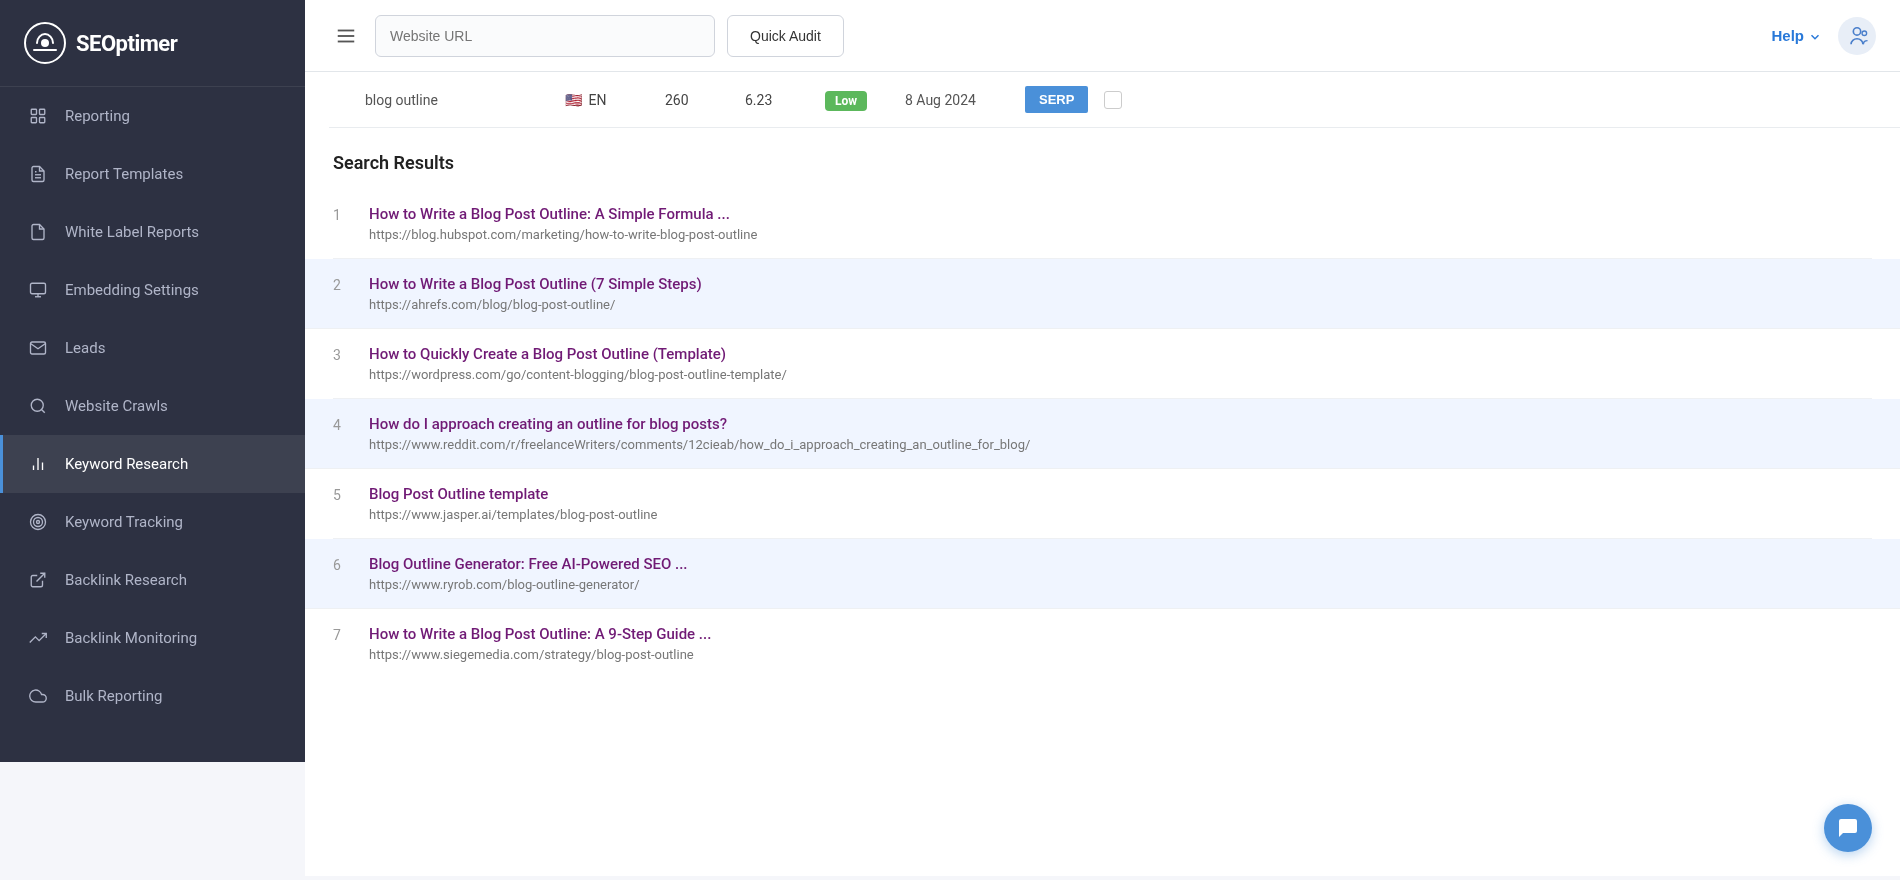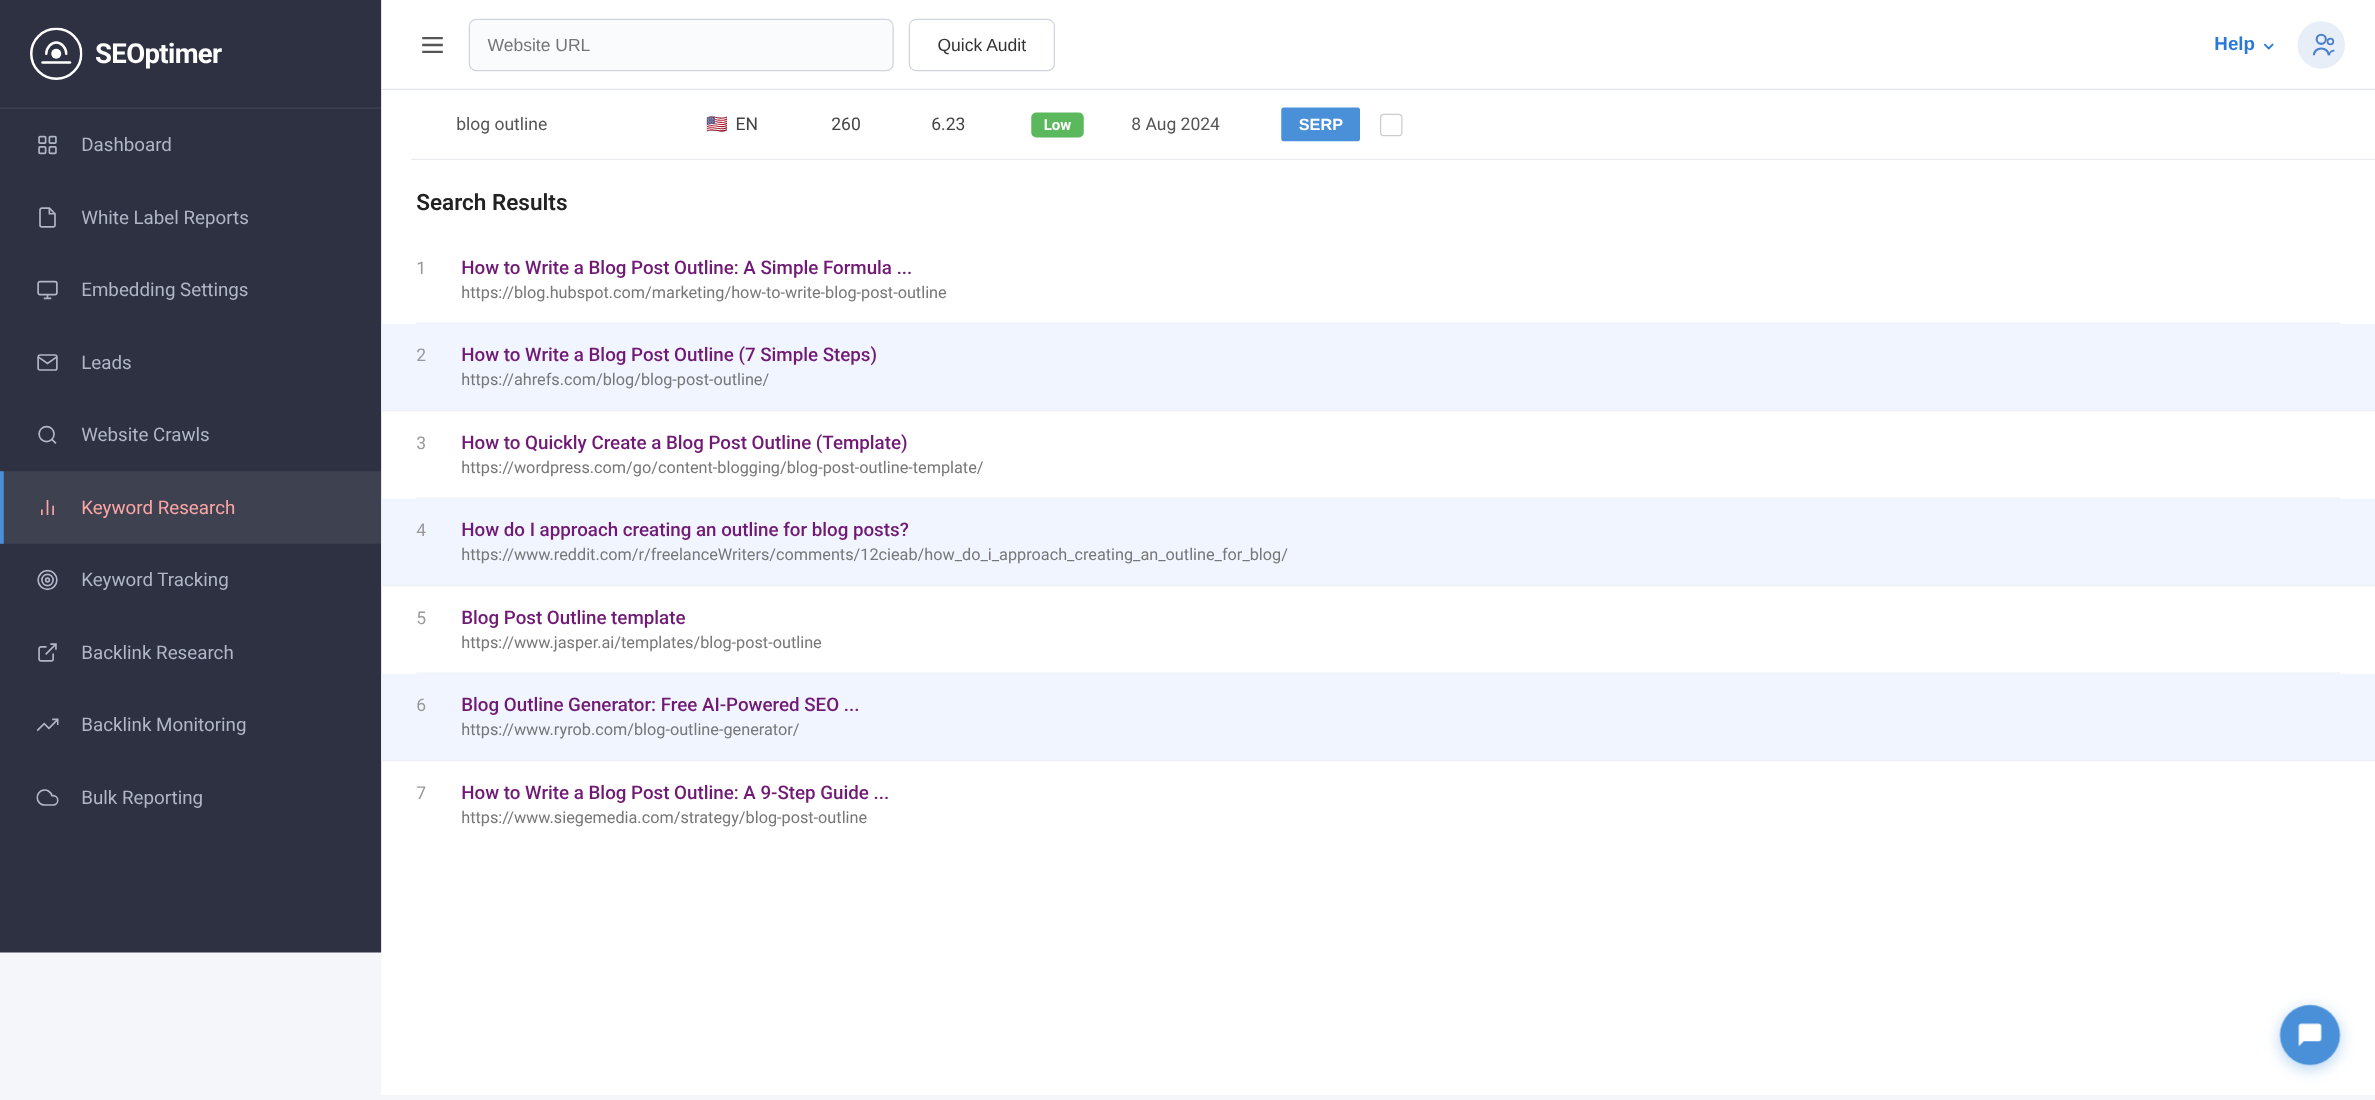--- a/index.html
+++ b/index.html
@@ -36,21 +36,21 @@
       display: flex;
       align-items: center;
       padding: 18px 24px;
       color: #b0b5c8;
       font-size: 15px;
       cursor: pointer;
       border-left: 3px solid transparent;
       transition: background 0.15s;
       text-decoration: none;
     }
-    .nav-item.active { background: rgba(255,255,255,0.08); color: #fca5a5; border-left-color: #4a90d9; }
+    .nav-item.active { background: rgba(255,255,255,0.08); color: #ffffff; border-left-color: #4a90d9; }
     .nav-icon {
       width: 22px;
       height: 22px;
       margin-right: 16px;
       flex-shrink: 0;
       display: flex;
       align-items: center;
       justify-content: center;
     }
     .nav-icon svg { width: 18px; height: 18px; fill: none; stroke: currentColor; stroke-width: 1.8; }
@@ -267,23 +267,35 @@
 
   <div class="nav-item">
     <span class="nav-icon">
       <svg viewBox="0 0 24 24">
           <rect x="3" y="3" width="7" height="7" rx="1"></rect>
           <rect x="14" y="3" width="7" height="7" rx="1"></rect>
           <rect x="3" y="14" width="7" height="7" rx="1"></rect>
           <rect x="14" y="14" width="7" height="7" rx="1"></rect>
         </svg>
     </span>
-    <span>Dashboard</span>
-  </div>
-
+    <span>Reporting</span>
+  </div>
+
+  <div class="nav-item">
+    <span class="nav-icon">
+      <svg viewBox="0 0 24 24">
+          <path d="M14 2H6a2 2 0 0 0-2 2v16a2 2 0 0 0 2 2h12a2 2 0 0 0 2-2V8z"></path>
+          <polyline points="14 2 14 8 20 8"></polyline>
+          <line x1="16" y1="13" x2="8" y2="13"></line>
+          <line x1="16" y1="17" x2="8" y2="17"></line>
+          <line x1="10" y1="9" x2="8" y2="9"></line>
+        </svg>
+    </span>
+    <span>Report Templates</span>
+  </div>
 
   <div class="nav-item">
     <span class="nav-icon">
       <svg viewBox="0 0 24 24">
           <path d="M14 2H6a2 2 0 0 0-2 2v16a2 2 0 0 0 2 2h12a2 2 0 0 0 2-2V8z"></path>
           <polyline points="14 2 14 8 20 8"></polyline>
         </svg>
     </span>
     <span>White Label Reports</span>
   </div>

